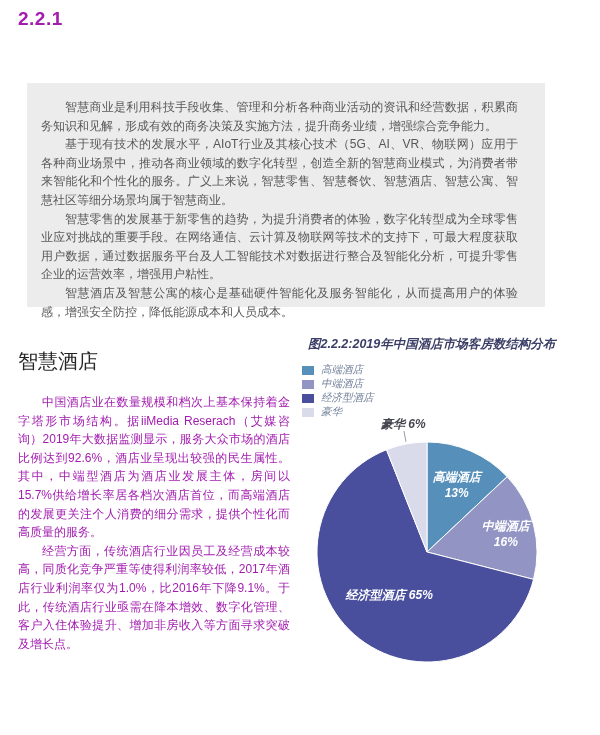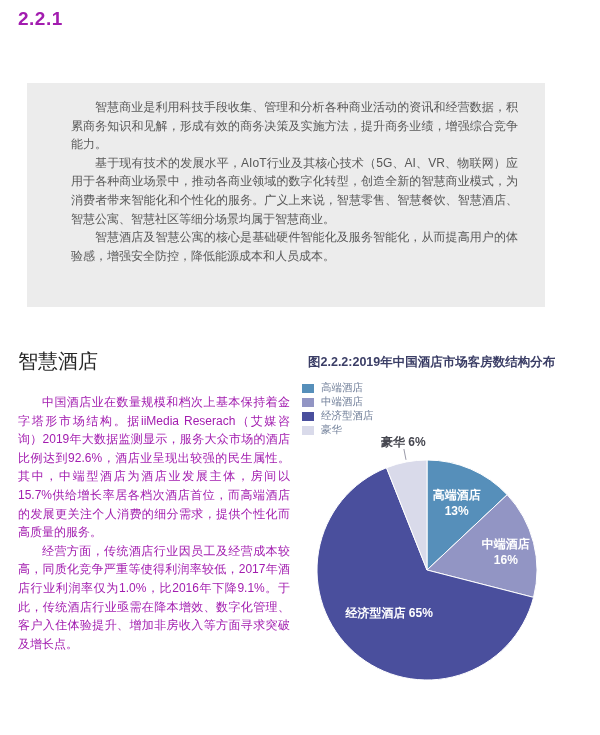--- a/index.html
+++ b/index.html
@@ -3,33 +3,33 @@
 <meta charset="utf-8">
 <style>
   html, body { margin:0; padding:0; width:600px; height:735px; overflow:hidden; background:#ffffff; }
   body { position:relative; font-family:"Liberation Sans","DejaVu Sans",sans-serif; }
 
   .doc-header { position:absolute; left:18px; top:8px; }
   .section-number { color:#a21caf; font-size:19px; font-weight:bold; letter-spacing:.5px; }
   .section-title { color:#1e1e1e; font-size:19px; font-weight:bold; margin:4px 0 0 0; }
 
   .intro-box { position:absolute; left:27px; top:83px; width:518px; height:224px;
-               background:#ececec; box-sizing:border-box; padding:15px 27px 0 44px; }
+               background:#ececec; box-sizing:border-box; padding:15px 27px 0 14px; }
   .intro-box p { margin:0; text-indent:2em; font-size:12px; line-height:18.6px;
                  color:#585858; text-align:justify; }
 
   .hotel-title { position:absolute; left:18px; top:348px; font-size:20px; font-weight:normal;
                  color:#262626; margin:0; }
 
   .left-col { position:absolute; left:18px; top:393px; width:272px; }
   .left-col h3 { font-size:13px; color:#2f2f2f; font-weight:bold; margin:0 0 7px 0; }
   .left-col p { margin:0; text-indent:2em; font-size:12px; line-height:18.6px;
                 color:#a21caf; text-align:justify; }
 
-  .chart-col { position:absolute; left:300px; top:350px; width:290px; height:385px; }
+  .chart-col { position:absolute; left:300px; top:332px; width:290px; height:385px;font-style:italic; }
   .chart-title { font-size:12.5px; font-weight:bold; color:#3b3e66; padding:4px 0 0 8px; }
 
   .legend { position:absolute; left:2px; top:31px; }
   .legend-row { display:flex; align-items:center; height:14px; }
   .swatch { width:12px; height:9px; display:inline-block; margin-right:7px; flex:0 0 12px; }
   .legend-label { font-size:10.5px; color:#72809a; white-space:nowrap; }
 
   svg.pie { position:absolute; left:0; top:0; }
   .slice-label-inside { fill:#ffffff; font-weight:bold; font-size:12px;
                         font-family:"Liberation Sans","DejaVu Sans",sans-serif; }
@@ -41,20 +41,21 @@
 </head>
 <body>
 
 <div class="doc-header">
   <div class="section-number">2.2.1</div>
 </div>
 
 <div class="intro-box">
   <p>智慧商业是利用科技手段收集、管理和分析各种商业活动的资讯和经营数据，积累商务知识和见解，形成有效的商务决策及实施方法，提升商务业绩，增强综合竞争能力。</p>
   <p>基于现有技术的发展水平，AIoT行业及其核心技术（5G、AI、VR、物联网）应用于各种商业场景中，推动各商业领域的数字化转型，创造全新的智慧商业模式，为消费者带来智能化和个性化的服务。广义上来说，智慧零售、智慧餐饮、智慧酒店、智慧公寓、智慧社区等细分场景均属于智慧商业。</p>
+  <p>智慧零售的发展基于新零售的趋势，为提升消费者的体验，数字化转型成为全球零售业应对挑战的重要手段。在网络通信、云计算及物联网等技术的支持下，可最大程度获取用户数据，通过数据服务平台及人工智能技术对数据进行整合及智能化分析，可提升零售企业的运营效率，增强用户粘性。</p>
   <p>智慧酒店及智慧公寓的核心是基础硬件智能化及服务智能化，从而提高用户的体验感，增强安全防控，降低能源成本和人员成本。</p>
 </div>
 
 <h2 class="hotel-title">智慧酒店</h2>
 
 <div class="left-col">
   <p>中国酒店业在数量规模和档次上基本保持着金字塔形市场结构。据iiMedia Reserach（艾媒咨询）2019年大数据监测显示，服务大众市场的酒店比例达到92.6%，酒店业呈现出较强的民生属性。其中，中端型酒店为酒店业发展主体，房间以15.7%供给增长率居各档次酒店首位，而高端酒店的发展更关注个人消费的细分需求，提供个性化而高质量的服务。</p>
   <p>经营方面，传统酒店行业因员工及经营成本较高，同质化竞争严重等使得利润率较低，2017年酒店行业利润率仅为1.0%，比2016年下降9.1%。于此，传统酒店行业亟需在降本增效、数字化管理、客户入住体验提升、增加非房收入等方面寻求突破及增长点。</p>
 </div>
 

